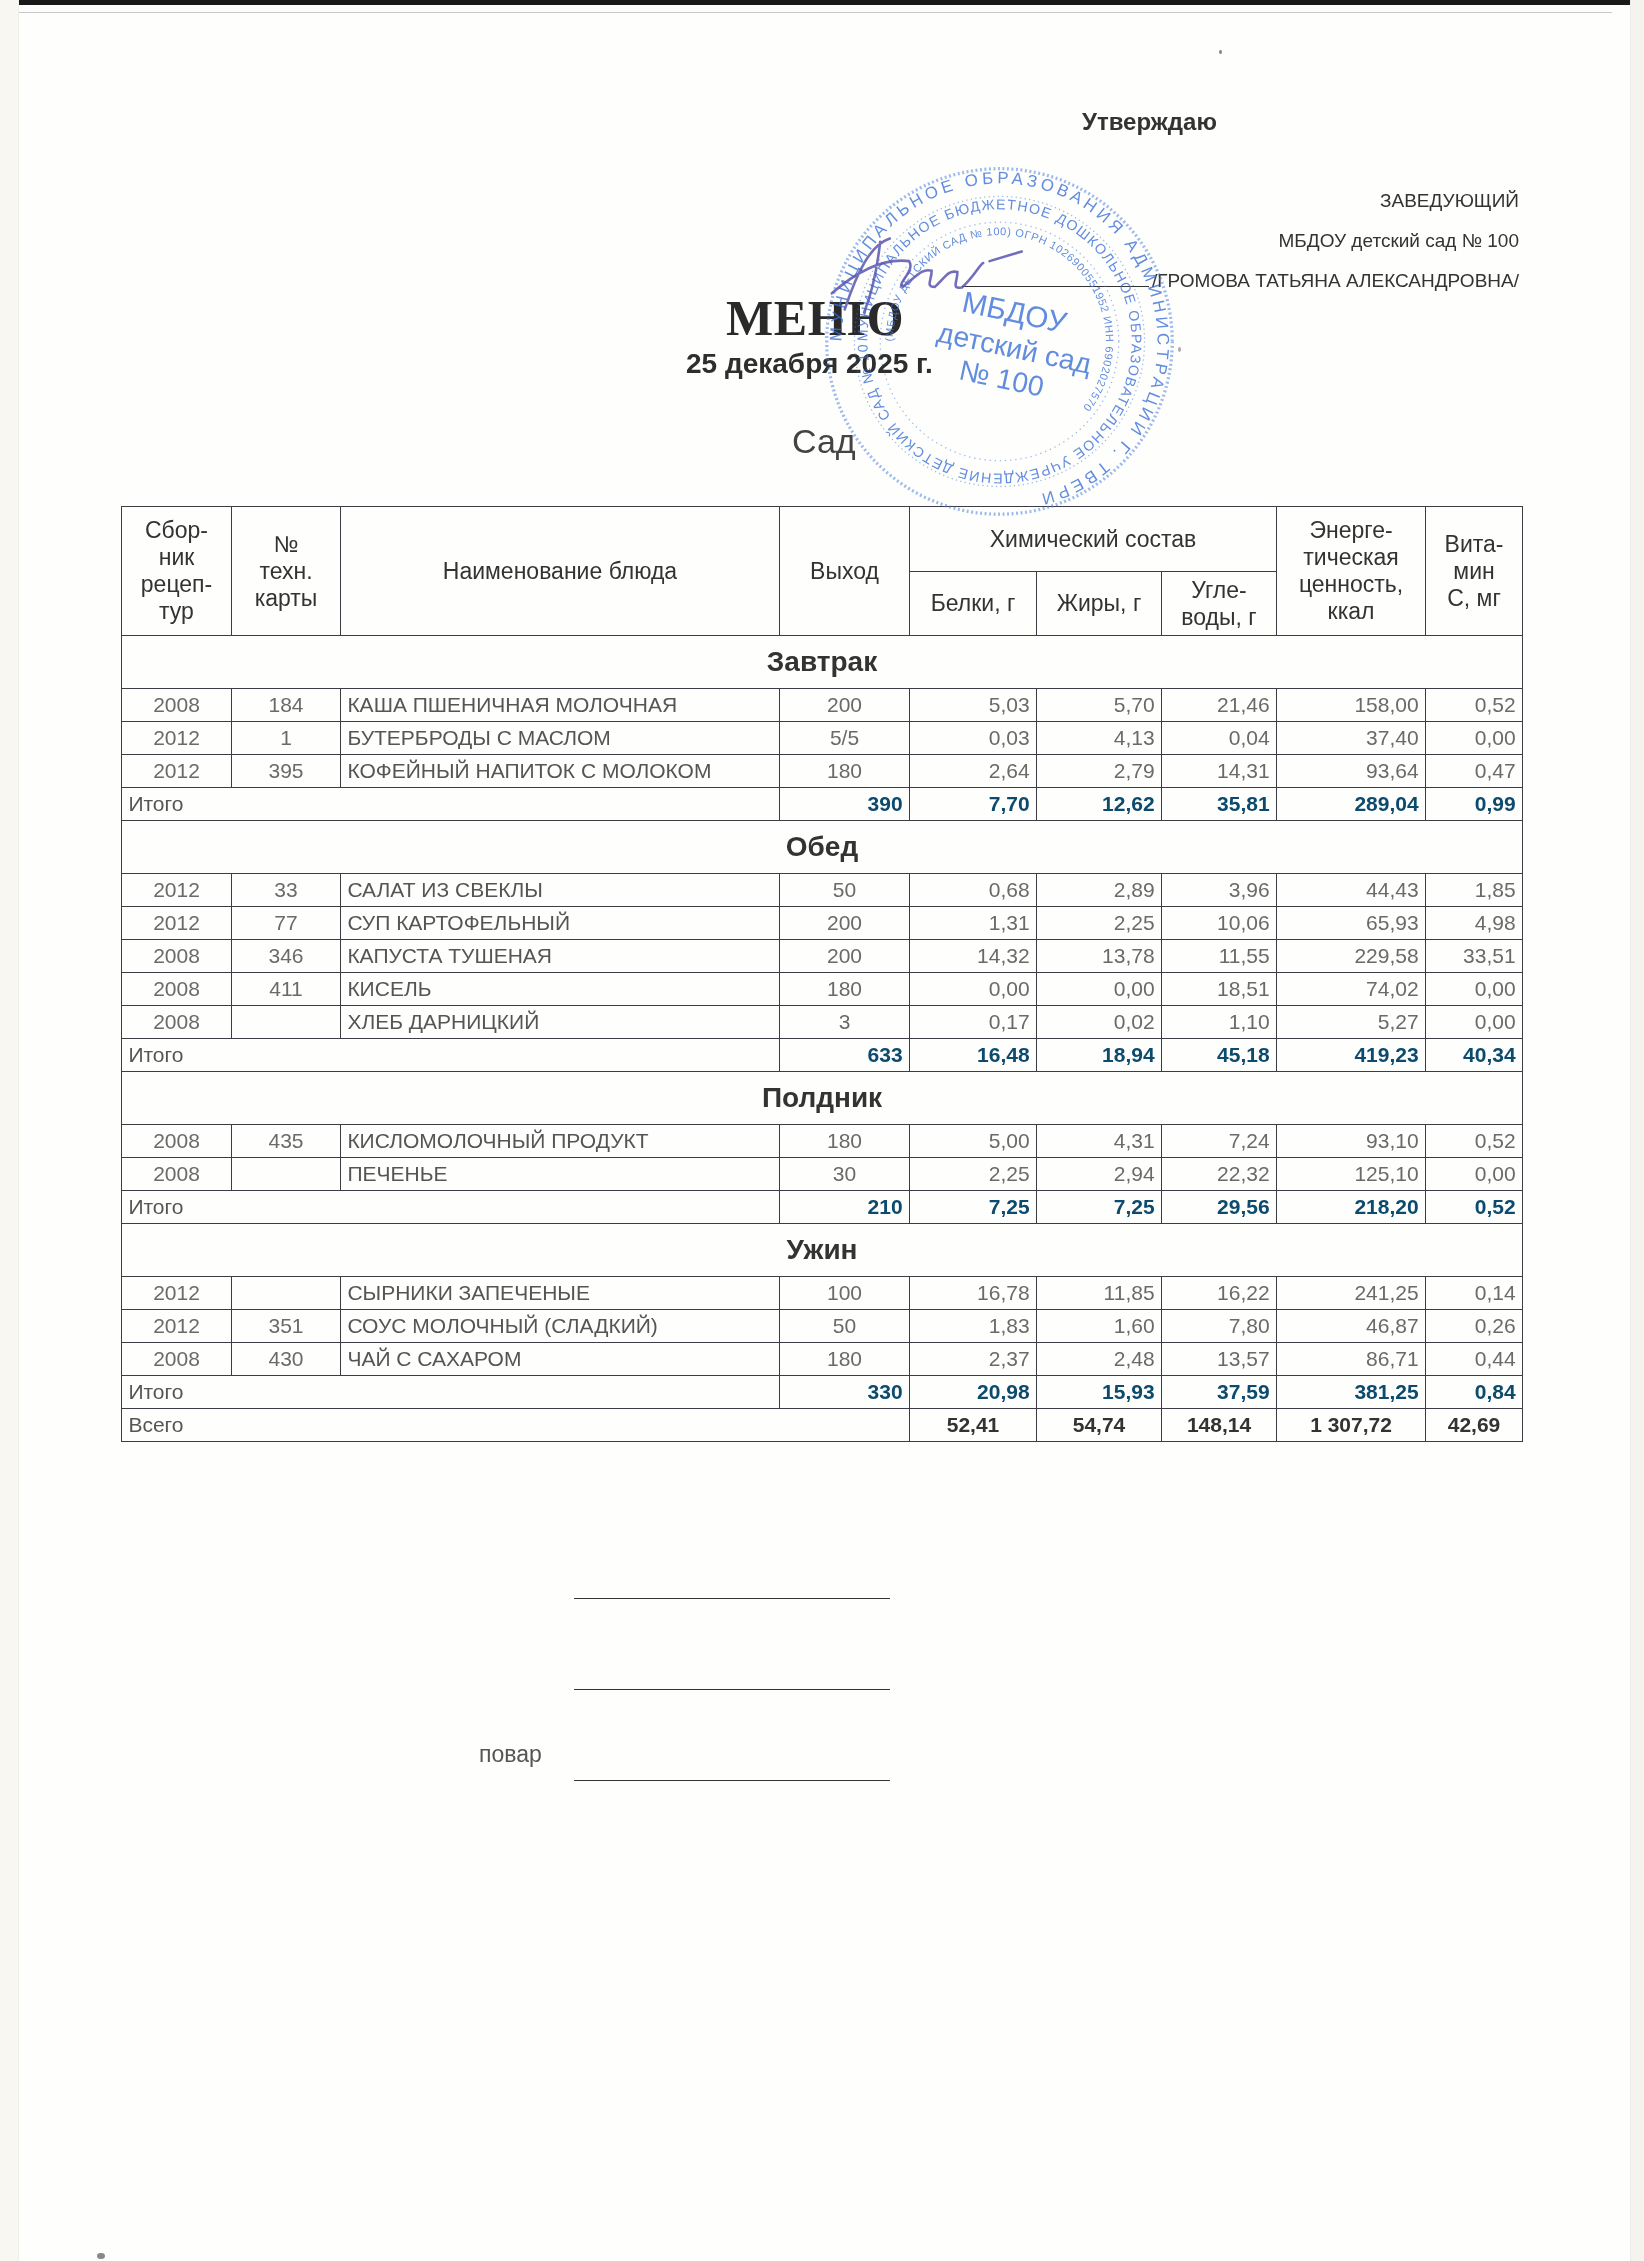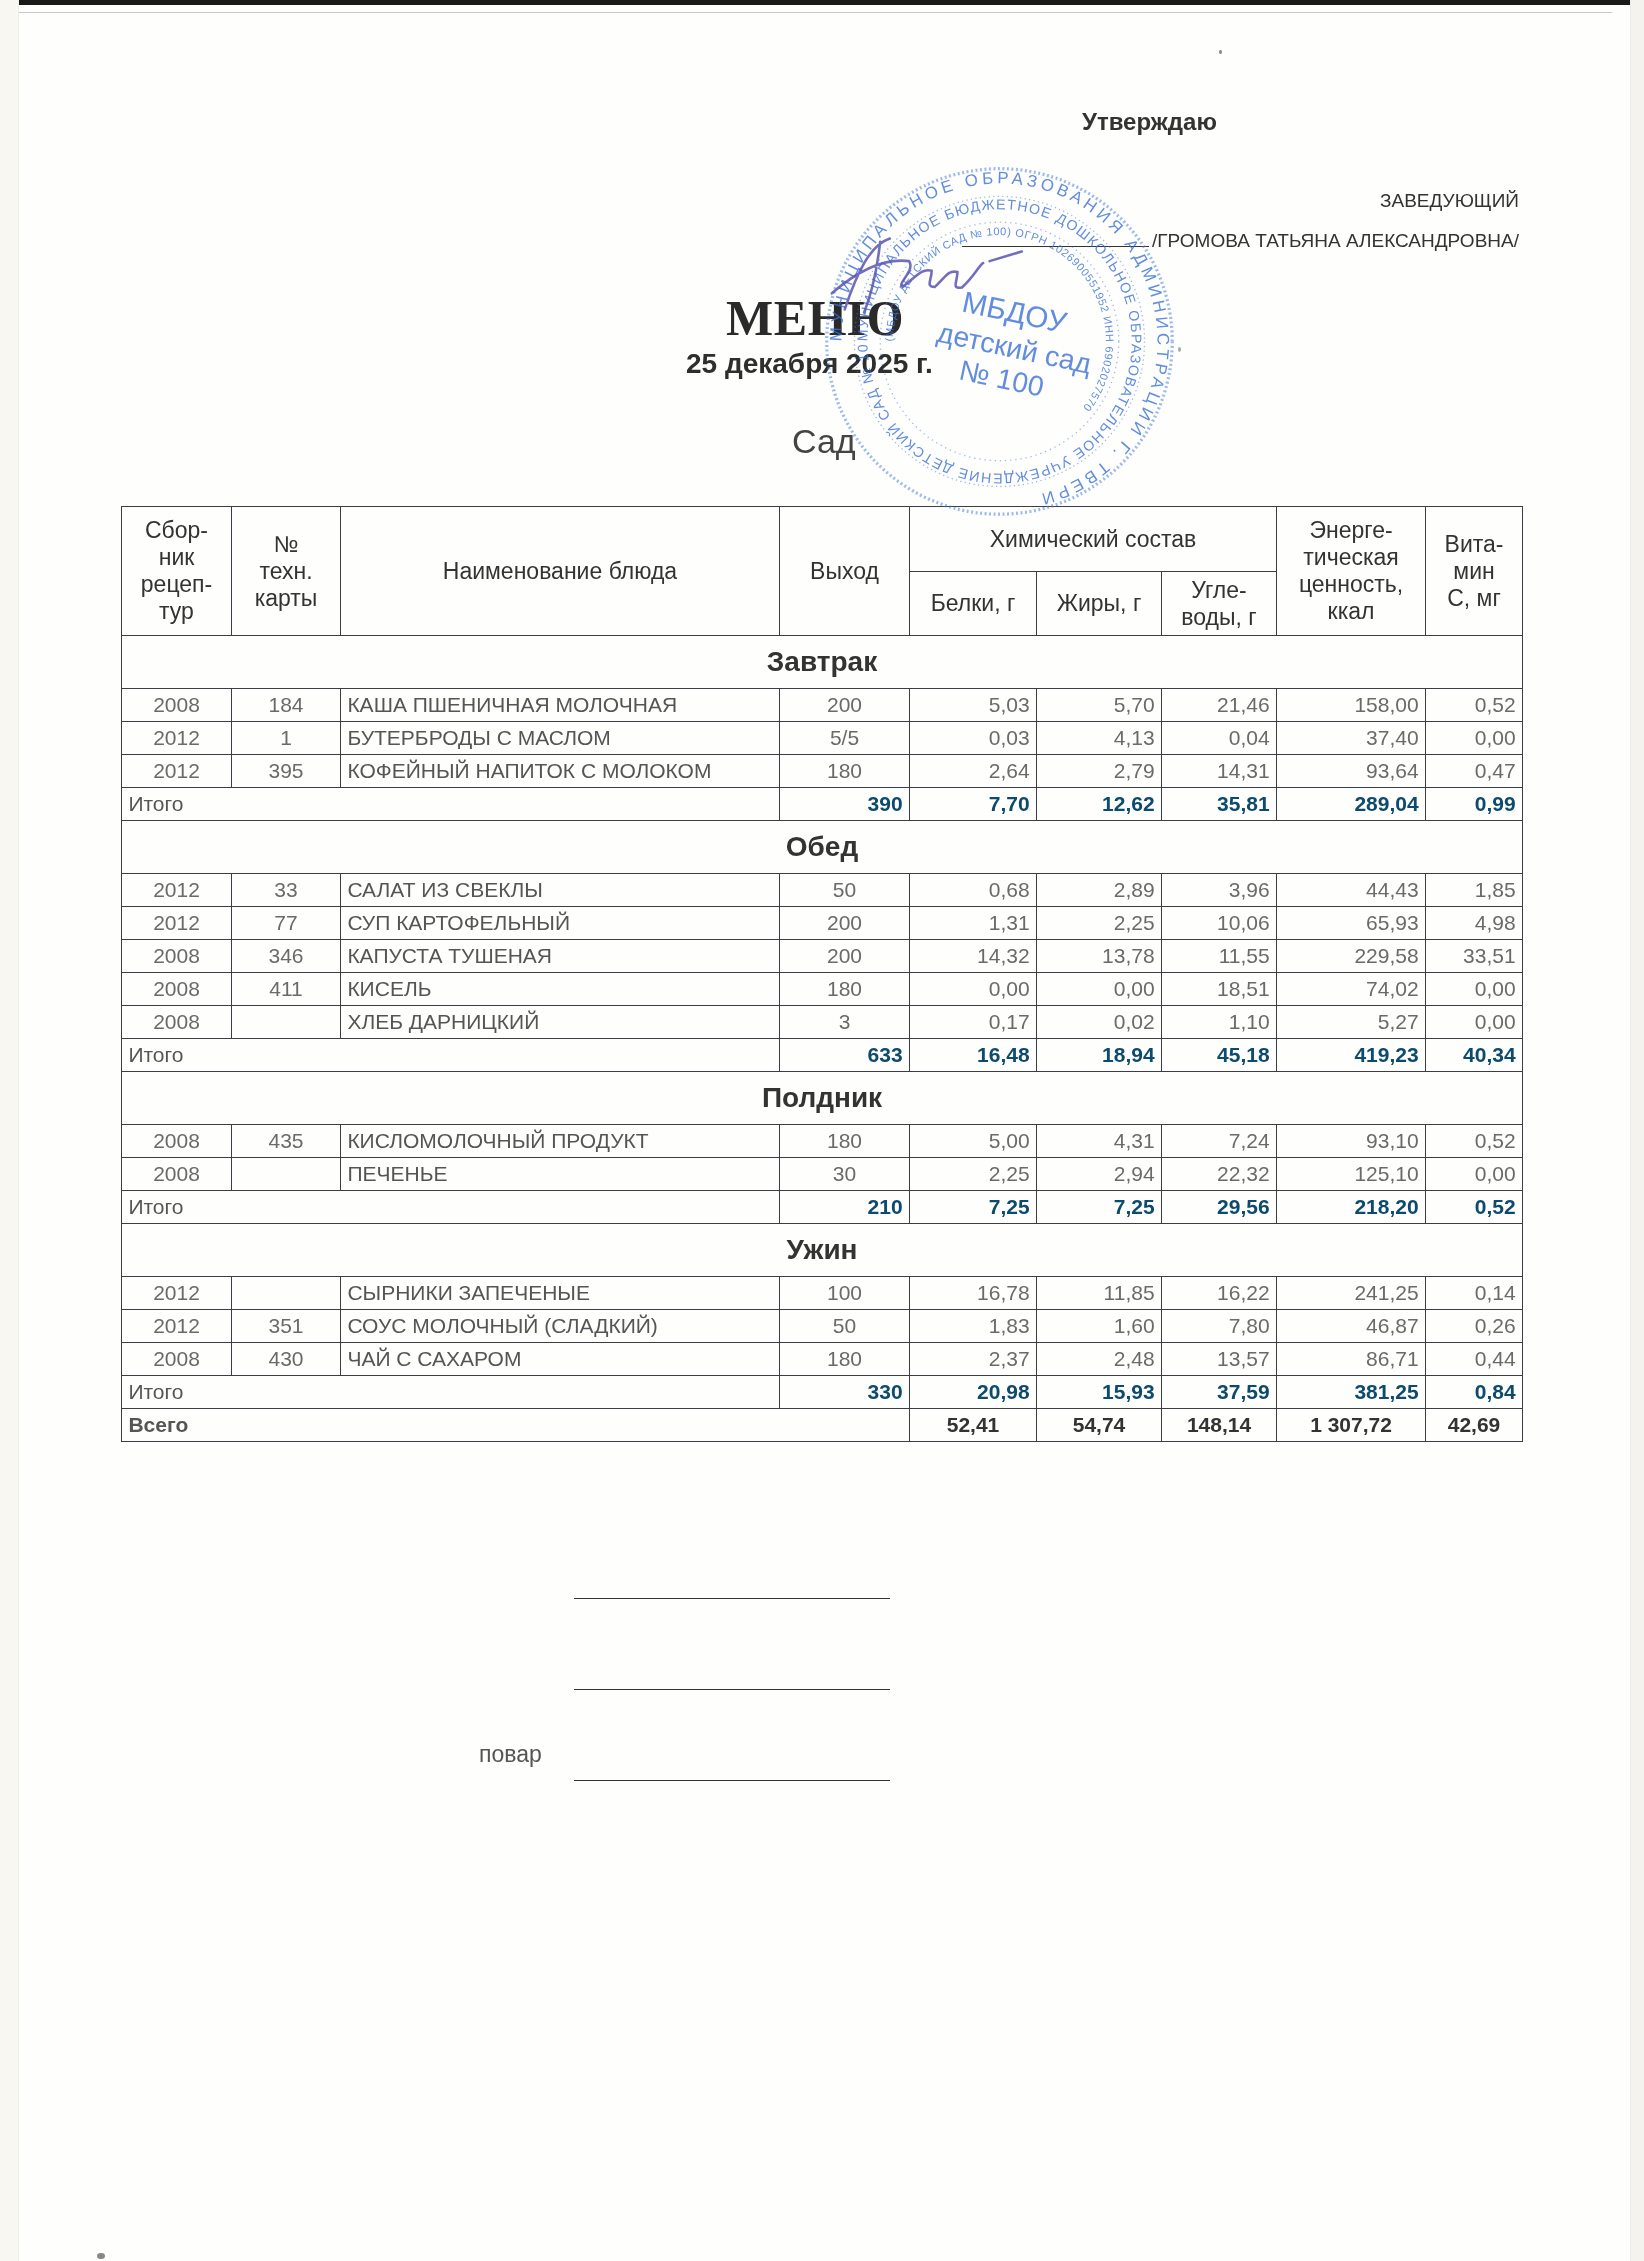--- a/index.html
+++ b/index.html
@@ -35,40 +35,41 @@
   .hdr1 td, .hdr1 th { height: 64px; }
   .hdr2 th { height: 63px; }
   tr.section td { height: 52px; text-align: center; font-size: 28px; font-weight: bold; color: #333; border-left: 1.3px solid #3c3c44; border-right: 1.3px solid #3c3c44; }
   tr.item td { height: 32px; font-size: 21px; color: #6a6a6a; }
   tr.item td.num { text-align: right; }
   tr.item td.c { text-align: center; }
   tr.item td.name { text-align: left; color: #555; }
   tr.total td { height: 32px; font-size: 21px; font-weight: bold; color: #0c4a6e; text-align: right; }
   tr.total td.label { text-align: left; font-weight: normal; color: #555; }
   tr.grand td { height: 32px; font-size: 21px; font-weight: bold; color: #333; text-align: center; }
-  tr.grand td.label { text-align: left; font-weight: bold; color: #555; margin-left: 47px; }
+  tr.grand td.label { text-align: left; font-weight: normal; color: #555; margin-left: 47px; }
 
   .sig-line { position: absolute; left: 574px; width: 316px; border-bottom: 1.9px solid #333; }
   .cook-label { position: absolute; left: 479px; top: 1741px; font-size: 23px; color: #555; }
 
   .stamp { position: absolute; left: 819px; top: 148px; width: 361px; height: 374px; pointer-events: none; }
   .signature { position: absolute; left: 819px; top: 232px; width: 206px; height: 84px; pointer-events: none; }
   .speck { position: absolute; border-radius: 50%; background: #888; }
 </style>
 </head>
 <body>
 
 <div class="scan-top"></div>
 <div class="scan-top2"></div>
 <div class="scan-left"></div>
 <div class="scan-right"></div>
 
 <div class="approve">Утверждаю</div>
 <div class="position-lines">
   <div>ЗАВЕДУЮЩИЙ</div>
+  <div>МБДОУ детский сад № 100</div>
   <div><span class="sign-line"></span><span>/ГРОМОВА ТАТЬЯНА АЛЕКСАНДРОВНА/</span></div>
 </div>
 
 <div class="title menu-title">МЕНЮ</div>
 <div class="title date-title">25 декабря 2025 г.</div>
 <div class="title place-title">Сад</div>
 
 <table class="menu">
   <colgroup>
     <col style="width:110px">

